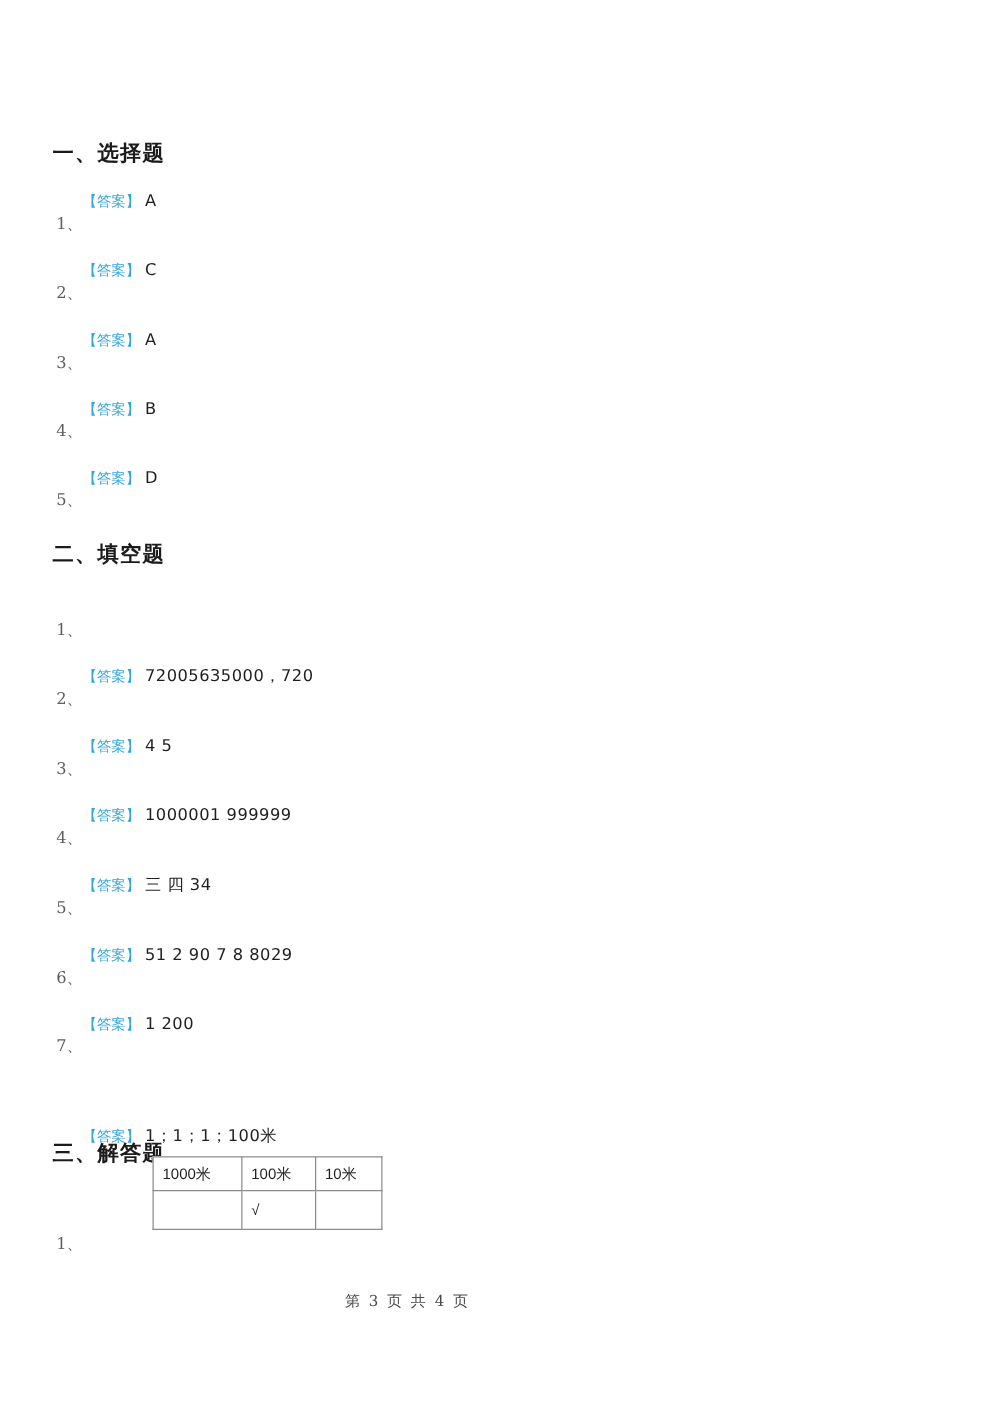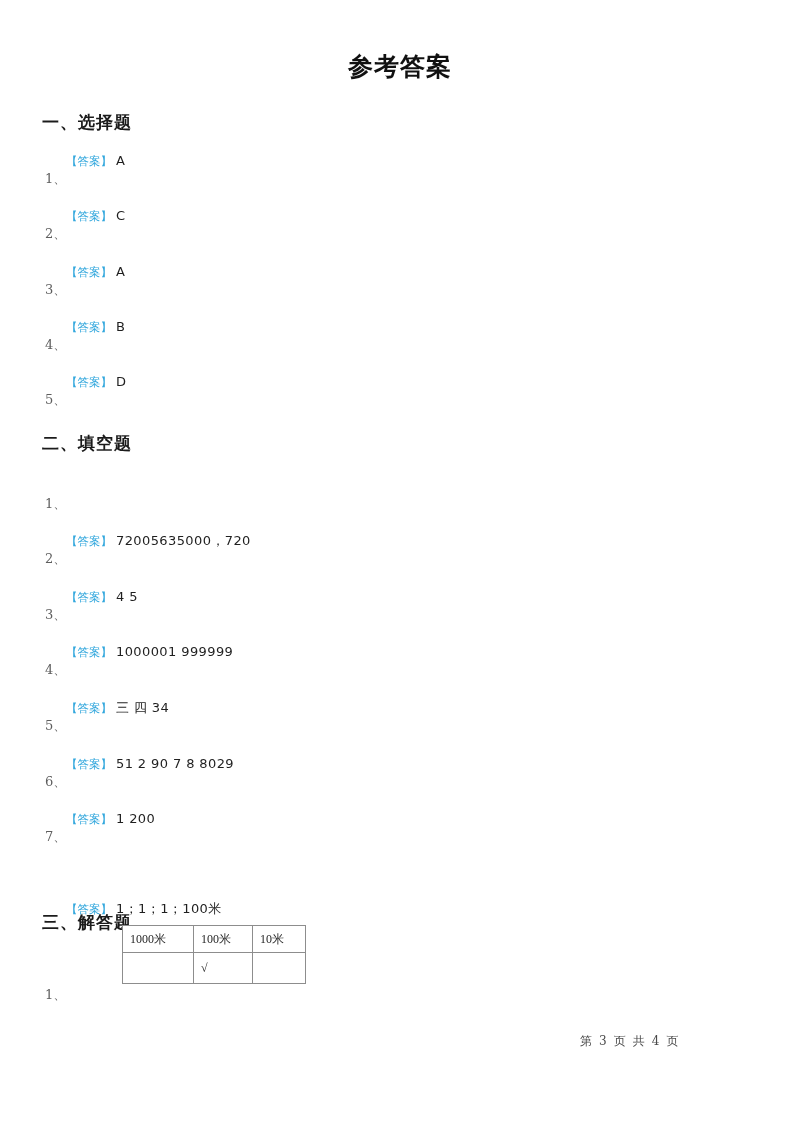--- a/index.html
+++ b/index.html
@@ -127,53 +127,51 @@
     position: absolute;
     left: 80px;
     top: 26px;
     border-collapse: collapse;
     background: #fff;
   }
   .ans-table td {
     border: 1px solid #8d8d8d;
     height: 26px;
     font-size: 12px;
-    font-family: Liberation Serif, serif;
+    font-family: Liberation Sans, sans-serif;
     color: #1f1f1f;
     padding: 0 7px;
     text-align: left;
     vertical-align: middle;
     white-space: nowrap;
   }
   .ans-table td.c1 { width: 56px; }
   .ans-table td.c2 { width: 44px; }
   .ans-table td.c3 { width: 38px; }
   .ans-table tr.body-row td { height: 30px; }
   .check { font-size: 12px; color: #222; }
 
   
   .footer {
     position: absolute;
     left: 0;
     top: 1033px;
     width: 652px;
-    text-align: right;
+    text-align: center;
     font-family: "DejaVu Serif", "Liberation Serif", serif;
     font-size: 12px;
     color: #4a4a4a;
     letter-spacing: 1.6px;
-    padding-left: 28px;
   }
 </style>
 </head>
 <body>
 
 <div class="page">
 
-  <div class="doc-title">参考答案</div>
 
   <div class="content">
 
     <div class="section-head sec1-head">一、选择题</div>
 
     <div class="entry" style="top:47px;">
       <span class="num">1、</span>
       <span class="ans-line">
         <span class="tag">【答案】</span><span class="ans-text">A</span>
       </span>

